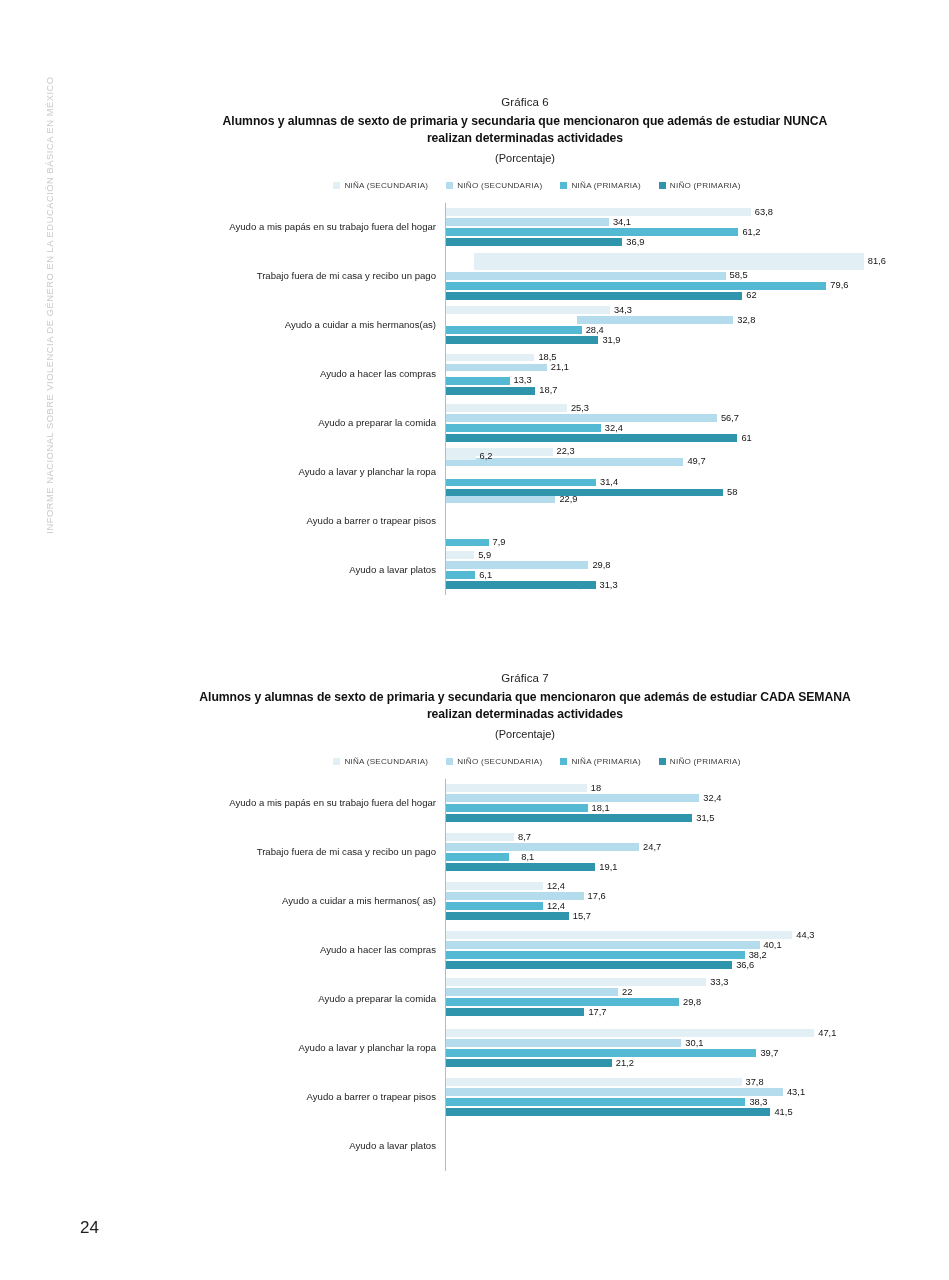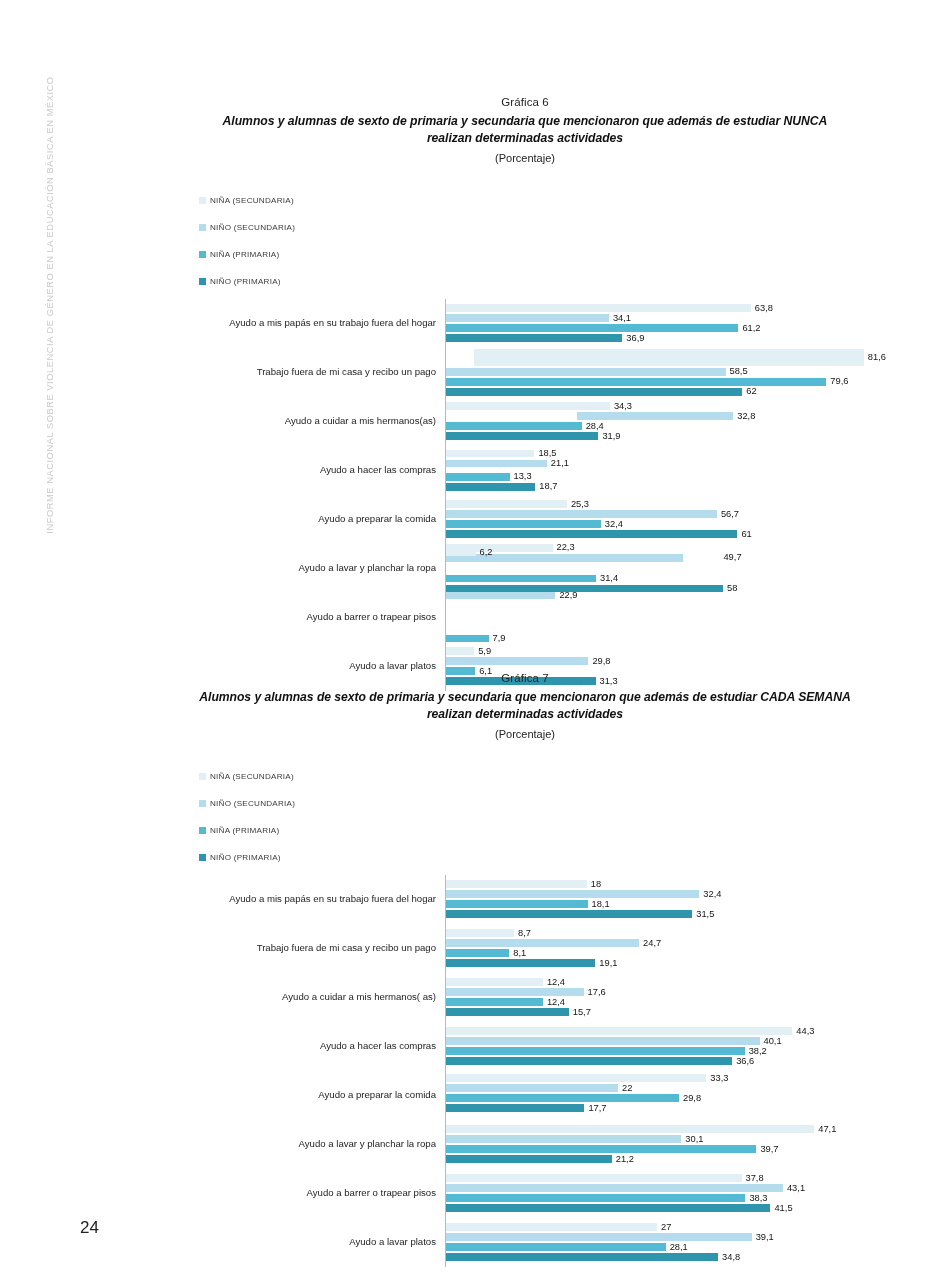--- a/index.html
+++ b/index.html
@@ -56,38 +56,36 @@
     margin-bottom:5px;
     letter-spacing:.1px;
   }
   .fig-title{
     font-size:12.2px;
     font-weight:bold;
     color:#111;
     line-height:1.42;
     letter-spacing:-.05px;
     padding:0 24px;
-    font-style:italic;
   }
   .fig-subtitle{
     font-size:11px;
     color:#232323;
     margin-top:4px;
   }
 
   
   .legend{
     display:flex;
     justify-content:center;
-    align-items:flex-start;
+    align-items:flex-end;
     gap:18px;
-    margin-top:32px;
+    margin-top:17px;
     margin-bottom:13px;
     padding-left:24px;
-    flex-direction:column;
   }
   .legend-item{display:flex;align-items:center;gap:4px;}
   .legend-swatch{
     width:7px;height:7px;display:inline-block;flex:0 0 auto;
   }
   .legend-label{
     font-size:8.1px;
     color:#3a3a3a;
     letter-spacing:.25px;
     white-space:nowrap;
@@ -302,21 +300,21 @@
             <div class="bar-row" style="height: 7.5px; margin-bottom: 0px;">
               <span class="bar" style="width: 291.444px; background: rgb(46, 149, 173);"></span>
               <span class="bar-value">61</span>
             </div>
           </div>
           <div class="group" style="height: 49px;">
             <div class="bar-row" style="height: 7.5px; margin-bottom: 2.5px;">
               <span class="bar" style="width: 106.544px; background: rgb(226, 240, 246);"></span>
               <span class="bar-value">22,3</span>
             </div>
-            <div class="bar-row" style="height: 7.5px; margin-bottom: 13px; gap: 36px;">
+            <div class="bar-row" style="height: 7.5px; margin-bottom: 13px;">
               <span class="bar" style="width: 237.456px; background: rgb(180, 220, 237);"></span>
               <span class="bar-value">49,7</span>
             </div>
             <div class="bar-row" style="height: 7.5px; margin-bottom: 2.5px;">
               <span class="bar" style="width: 150.022px; background: rgb(84, 185, 210);"></span>
               <span class="bar-value">31,4</span>
             </div>
             <div class="bar-row" style="height: 7.5px; margin-bottom: 0px;">
               <span class="bar" style="width: 277.111px; background: rgb(46, 149, 173);"></span>
               <span class="bar-value">58</span>
@@ -433,21 +431,21 @@
           </div>
           <div class="group" style="height: 49px;">
             <div class="bar-row" style="height: 7.5px; margin-bottom: 2.5px;">
               <span class="bar" style="width: 68.0182px; background: rgb(226, 240, 246);"></span>
               <span class="bar-value">8,7</span>
             </div>
             <div class="bar-row" style="height: 7.5px; margin-bottom: 2.5px;">
               <span class="bar" style="width: 193.109px; background: rgb(180, 220, 237);"></span>
               <span class="bar-value">24,7</span>
             </div>
-            <div class="bar-row" style="height: 7.5px; margin-bottom: 2.5px;">
+            <div class="bar-row" style="height: 7.5px; margin-bottom: 2.5px; gap: 8px;">
               <span class="bar" style="width: 63.3273px; background: rgb(84, 185, 210);"></span>
               <span class="bar-value">8,1</span>
             </div>
             <div class="bar-row" style="height: 7.5px; margin-bottom: 0px;">
               <span class="bar" style="width: 149.327px; background: rgb(46, 149, 173);"></span>
               <span class="bar-value">19,1</span>
             </div>
           </div>
           <div class="group" style="height: 49px;">
             <div class="bar-row" style="height: 7.5px; margin-bottom: 2.5px;">
@@ -532,35 +530,17 @@
             </div>
             <div class="bar-row" style="height: 7.5px; margin-bottom: 2.5px;">
               <span class="bar" style="width: 299.436px; background: rgb(84, 185, 210);"></span>
               <span class="bar-value">38,3</span>
             </div>
             <div class="bar-row" style="height: 7.5px; margin-bottom: 0px;">
               <span class="bar" style="width: 324.455px; background: rgb(46, 149, 173);"></span>
               <span class="bar-value">41,5</span>
             </div>
           </div>
-          <div class="group" style="height: 49px;">
-            <div class="bar-row" style="height: 7.5px; margin-bottom: 2.5px;">
-              <span class="bar" style="width: 211.091px; background: rgb(226, 240, 246);"></span>
-              <span class="bar-value">27</span>
-            </div>
-            <div class="bar-row" style="height: 7.5px; margin-bottom: 2.5px;">
-              <span class="bar" style="width: 305.691px; background: rgb(180, 220, 237);"></span>
-              <span class="bar-value">39,1</span>
-            </div>
-            <div class="bar-row" style="height: 7.5px; margin-bottom: 2.5px;">
-              <span class="bar" style="width: 219.691px; background: rgb(84, 185, 210);"></span>
-              <span class="bar-value">28,1</span>
-            </div>
-            <div class="bar-row" style="height: 7.5px; margin-bottom: 0px;">
-              <span class="bar" style="width: 272.073px; background: rgb(46, 149, 173);"></span>
-              <span class="bar-value">34,8</span>
-            </div>
-          </div>
         </div>
       </div>
     </div>
 
 </div>
 
 </body></html>

